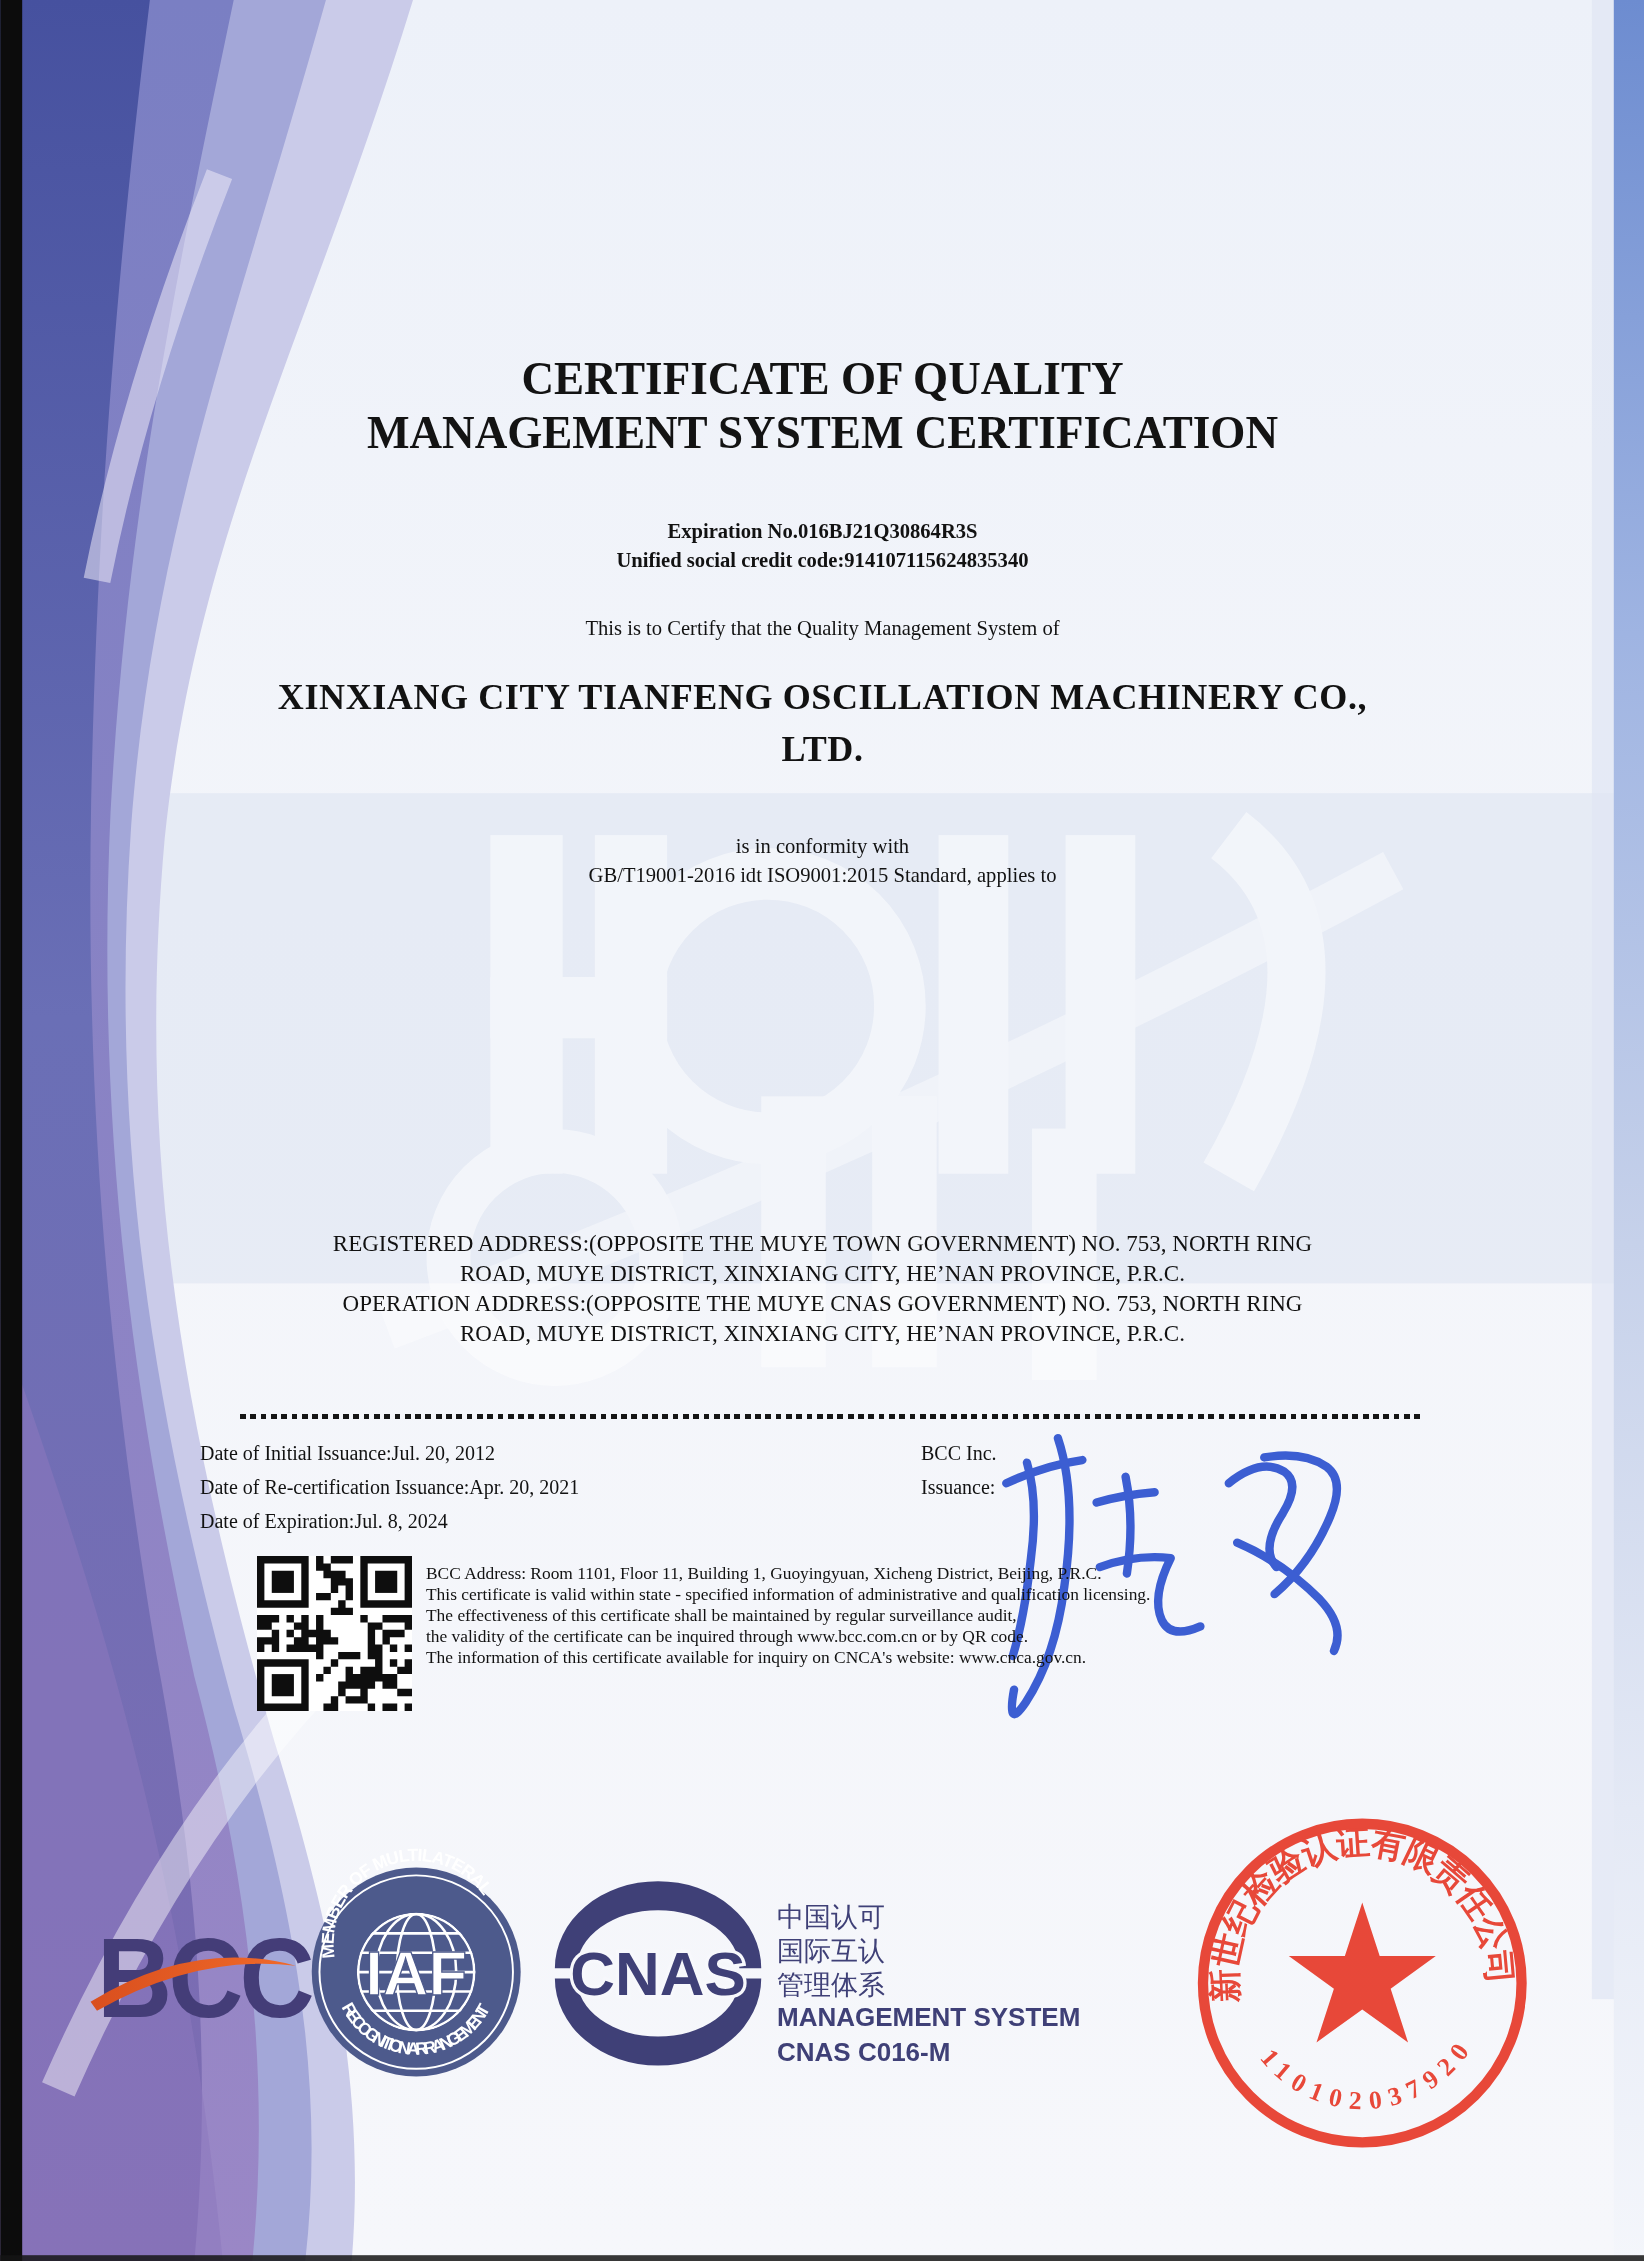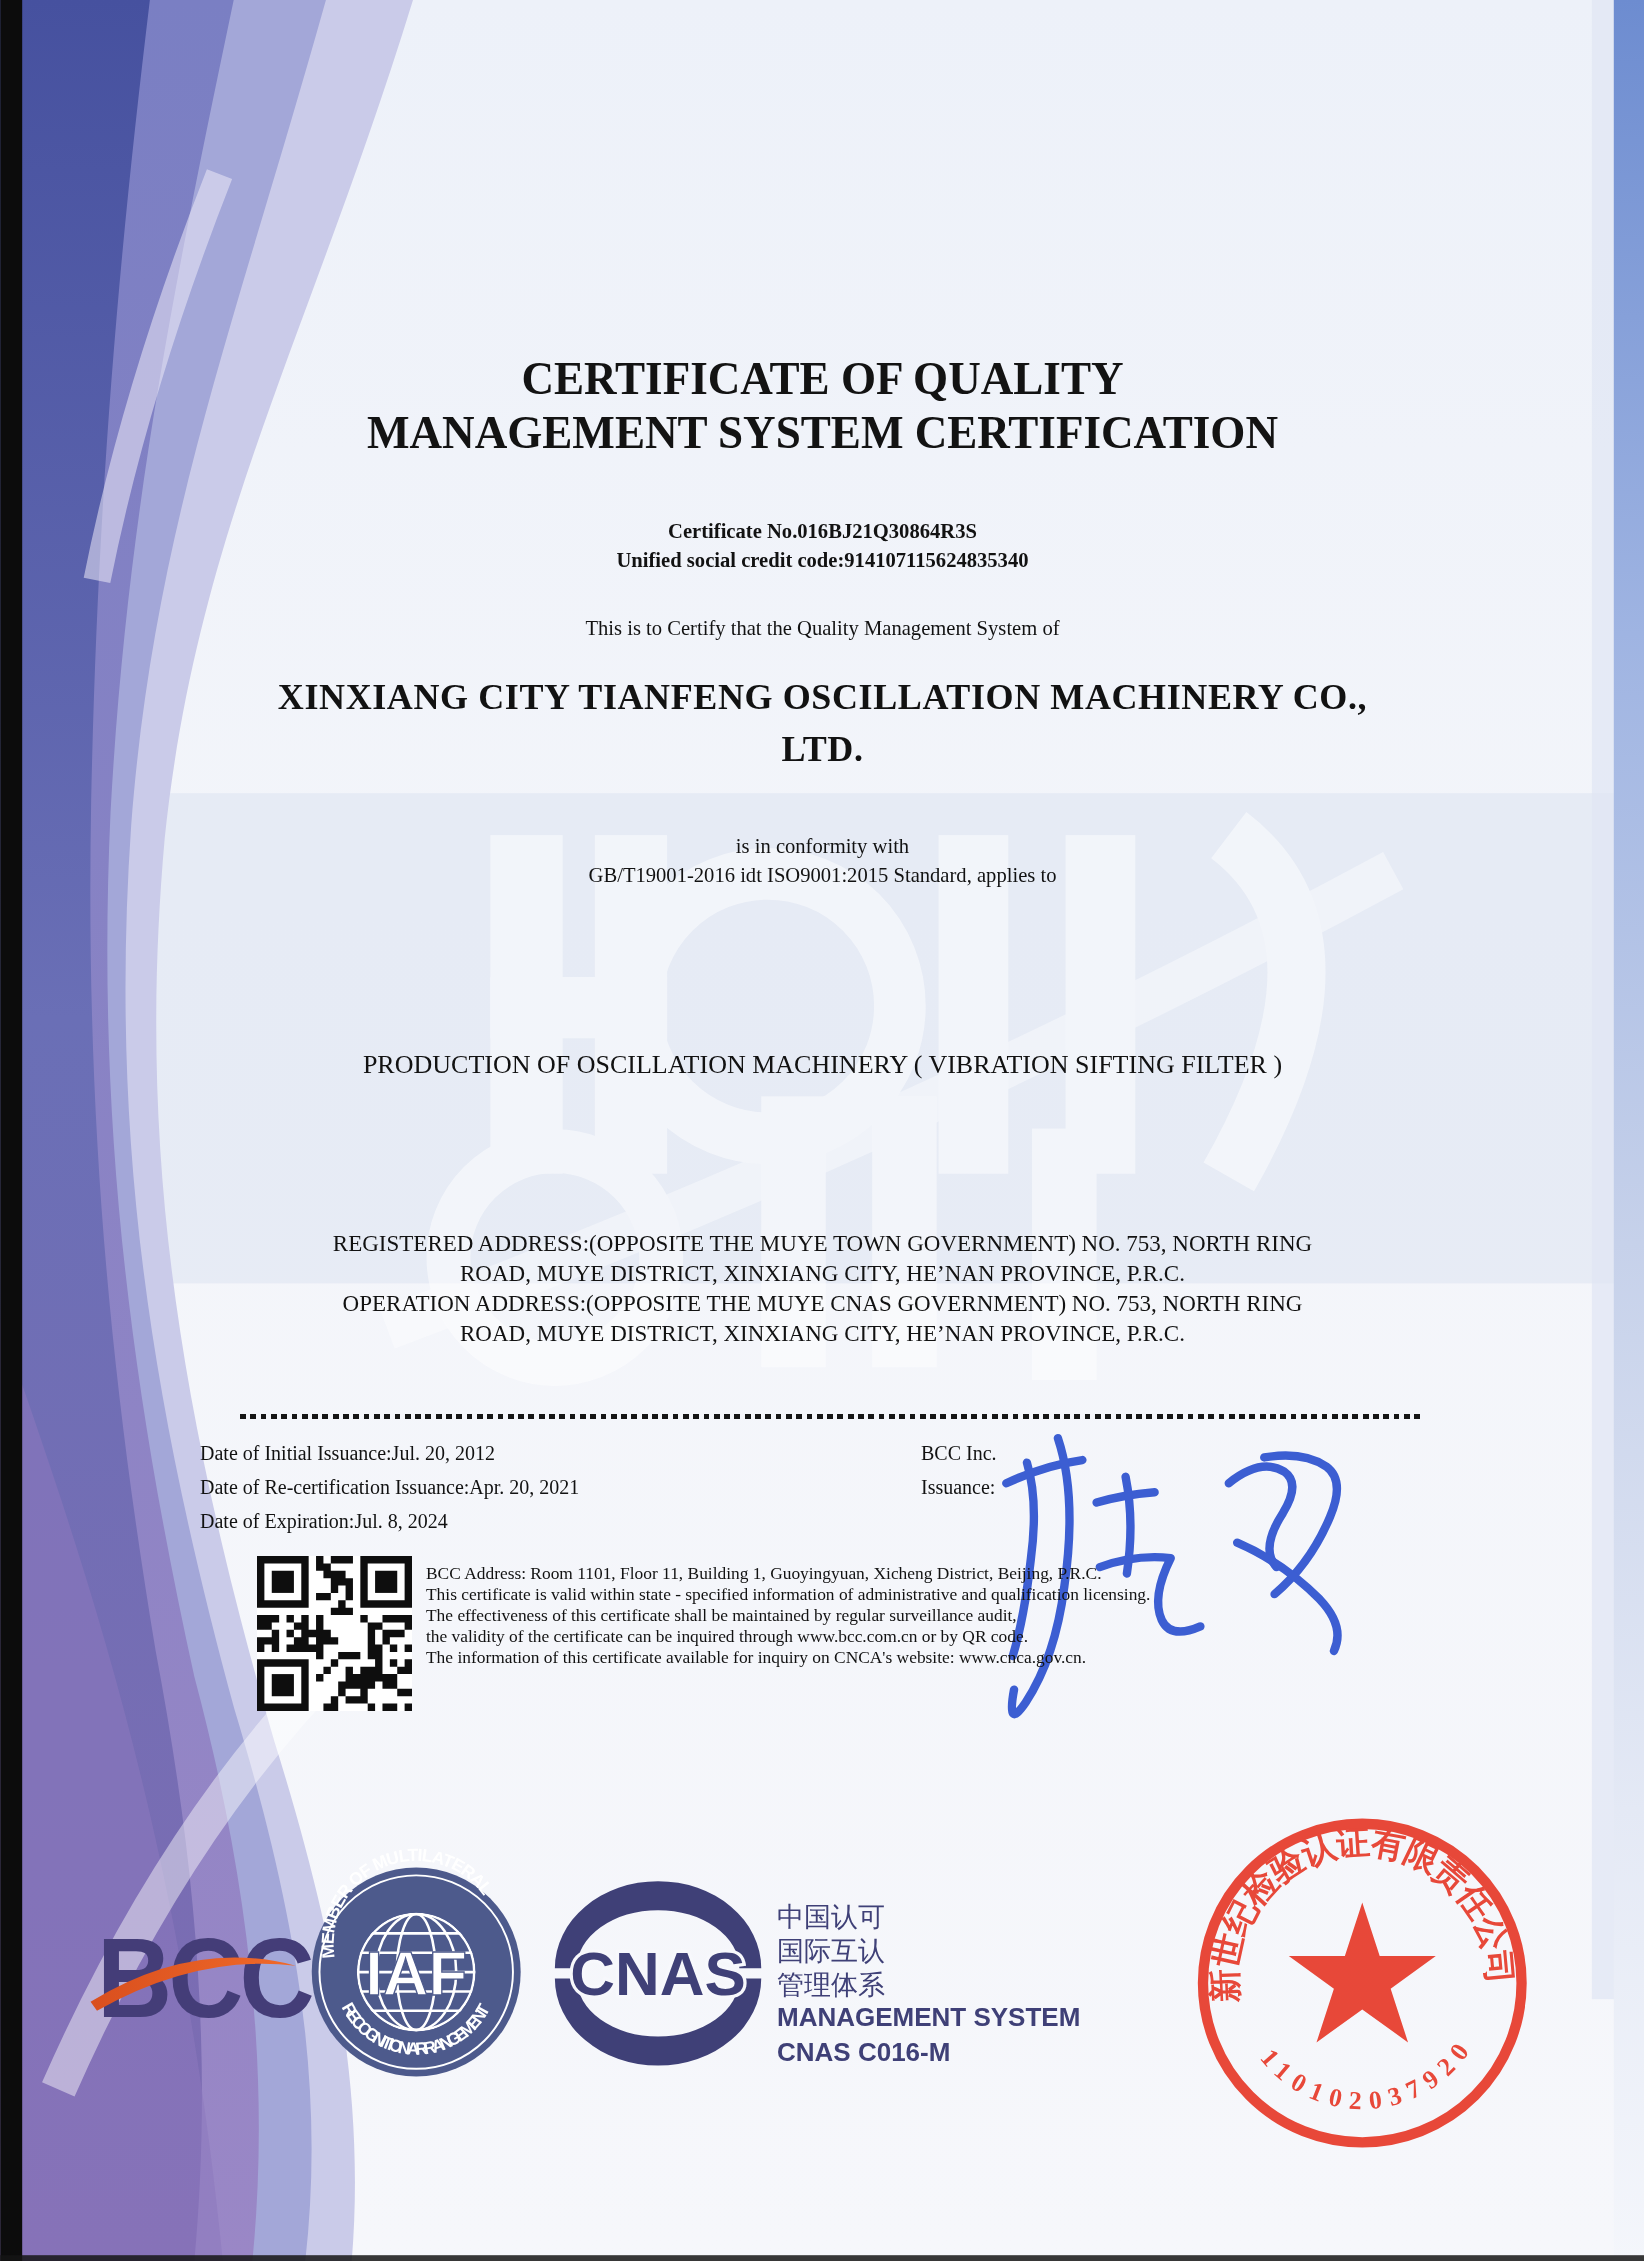--- a/index.html
+++ b/index.html
@@ -83,32 +83,31 @@
     <rect x="2468" y="0" width="36" height="3100" fill="#dfe6f4" opacity=".7"></rect>
     <rect x="2502" y="0" width="48" height="3506" fill="url(#gRight)"></rect>
 
     <rect x="0" y="0" width="34" height="3506" fill="#0c0c0c"></rect>
     <rect x="0" y="3497" width="2550" height="9" fill="#151515" opacity=".85"></rect>
   </svg>
 
   <div class="abs ctr title" style="top:352px">CERTIFICATE OF QUALITY</div>
   <div class="abs ctr title" style="top:406px">MANAGEMENT SYSTEM CERTIFICATION</div>
 
-  <div class="abs ctr certmeta" style="top:520px">Certificate No.016BJ21Q30864R3S</div>
+  <div class="abs ctr certmeta" style="top:520px">Expiration No.016BJ21Q30864R3S</div>
   <div class="abs ctr certmeta" style="top:549px">Unified social credit code:914107115624835340</div>
 
   <div class="abs ctr bodyline" style="top:617px">This is to Certify that the Quality Management System of</div>
 
   <div class="abs ctr company" style="top:676px">XINXIANG CITY TIANFENG OSCILLATION MACHINERY CO.,</div>
   <div class="abs ctr company" style="top:728px">LTD.</div>
 
   <div class="abs ctr bodyline" style="top:835px">is in conformity with</div>
   <div class="abs ctr bodyline" style="top:864px">GB/T19001-2016 idt ISO9001:2015 Standard, applies to</div>
 
-  <div class="abs ctr scope" style="top:1050px">PRODUCTION OF OSCILLATION MACHINERY ( VIBRATION SIFTING FILTER )</div>
 
   <div class="abs ctr addr" style="top:1229px">
     <div>REGISTERED ADDRESS:(OPPOSITE THE MUYE TOWN GOVERNMENT) NO. 753, NORTH RING</div>
     <div>ROAD, MUYE DISTRICT, XINXIANG CITY, HE’NAN PROVINCE, P.R.C.</div>
     <div>OPERATION ADDRESS:(OPPOSITE THE MUYE CNAS GOVERNMENT) NO. 753, NORTH RING</div>
     <div>ROAD, MUYE DISTRICT, XINXIANG CITY, HE’NAN PROVINCE, P.R.C.</div>
   </div>
 
   <div class="abs dashes" style="top:1414px;left:240px;width:1184px"></div>
 

